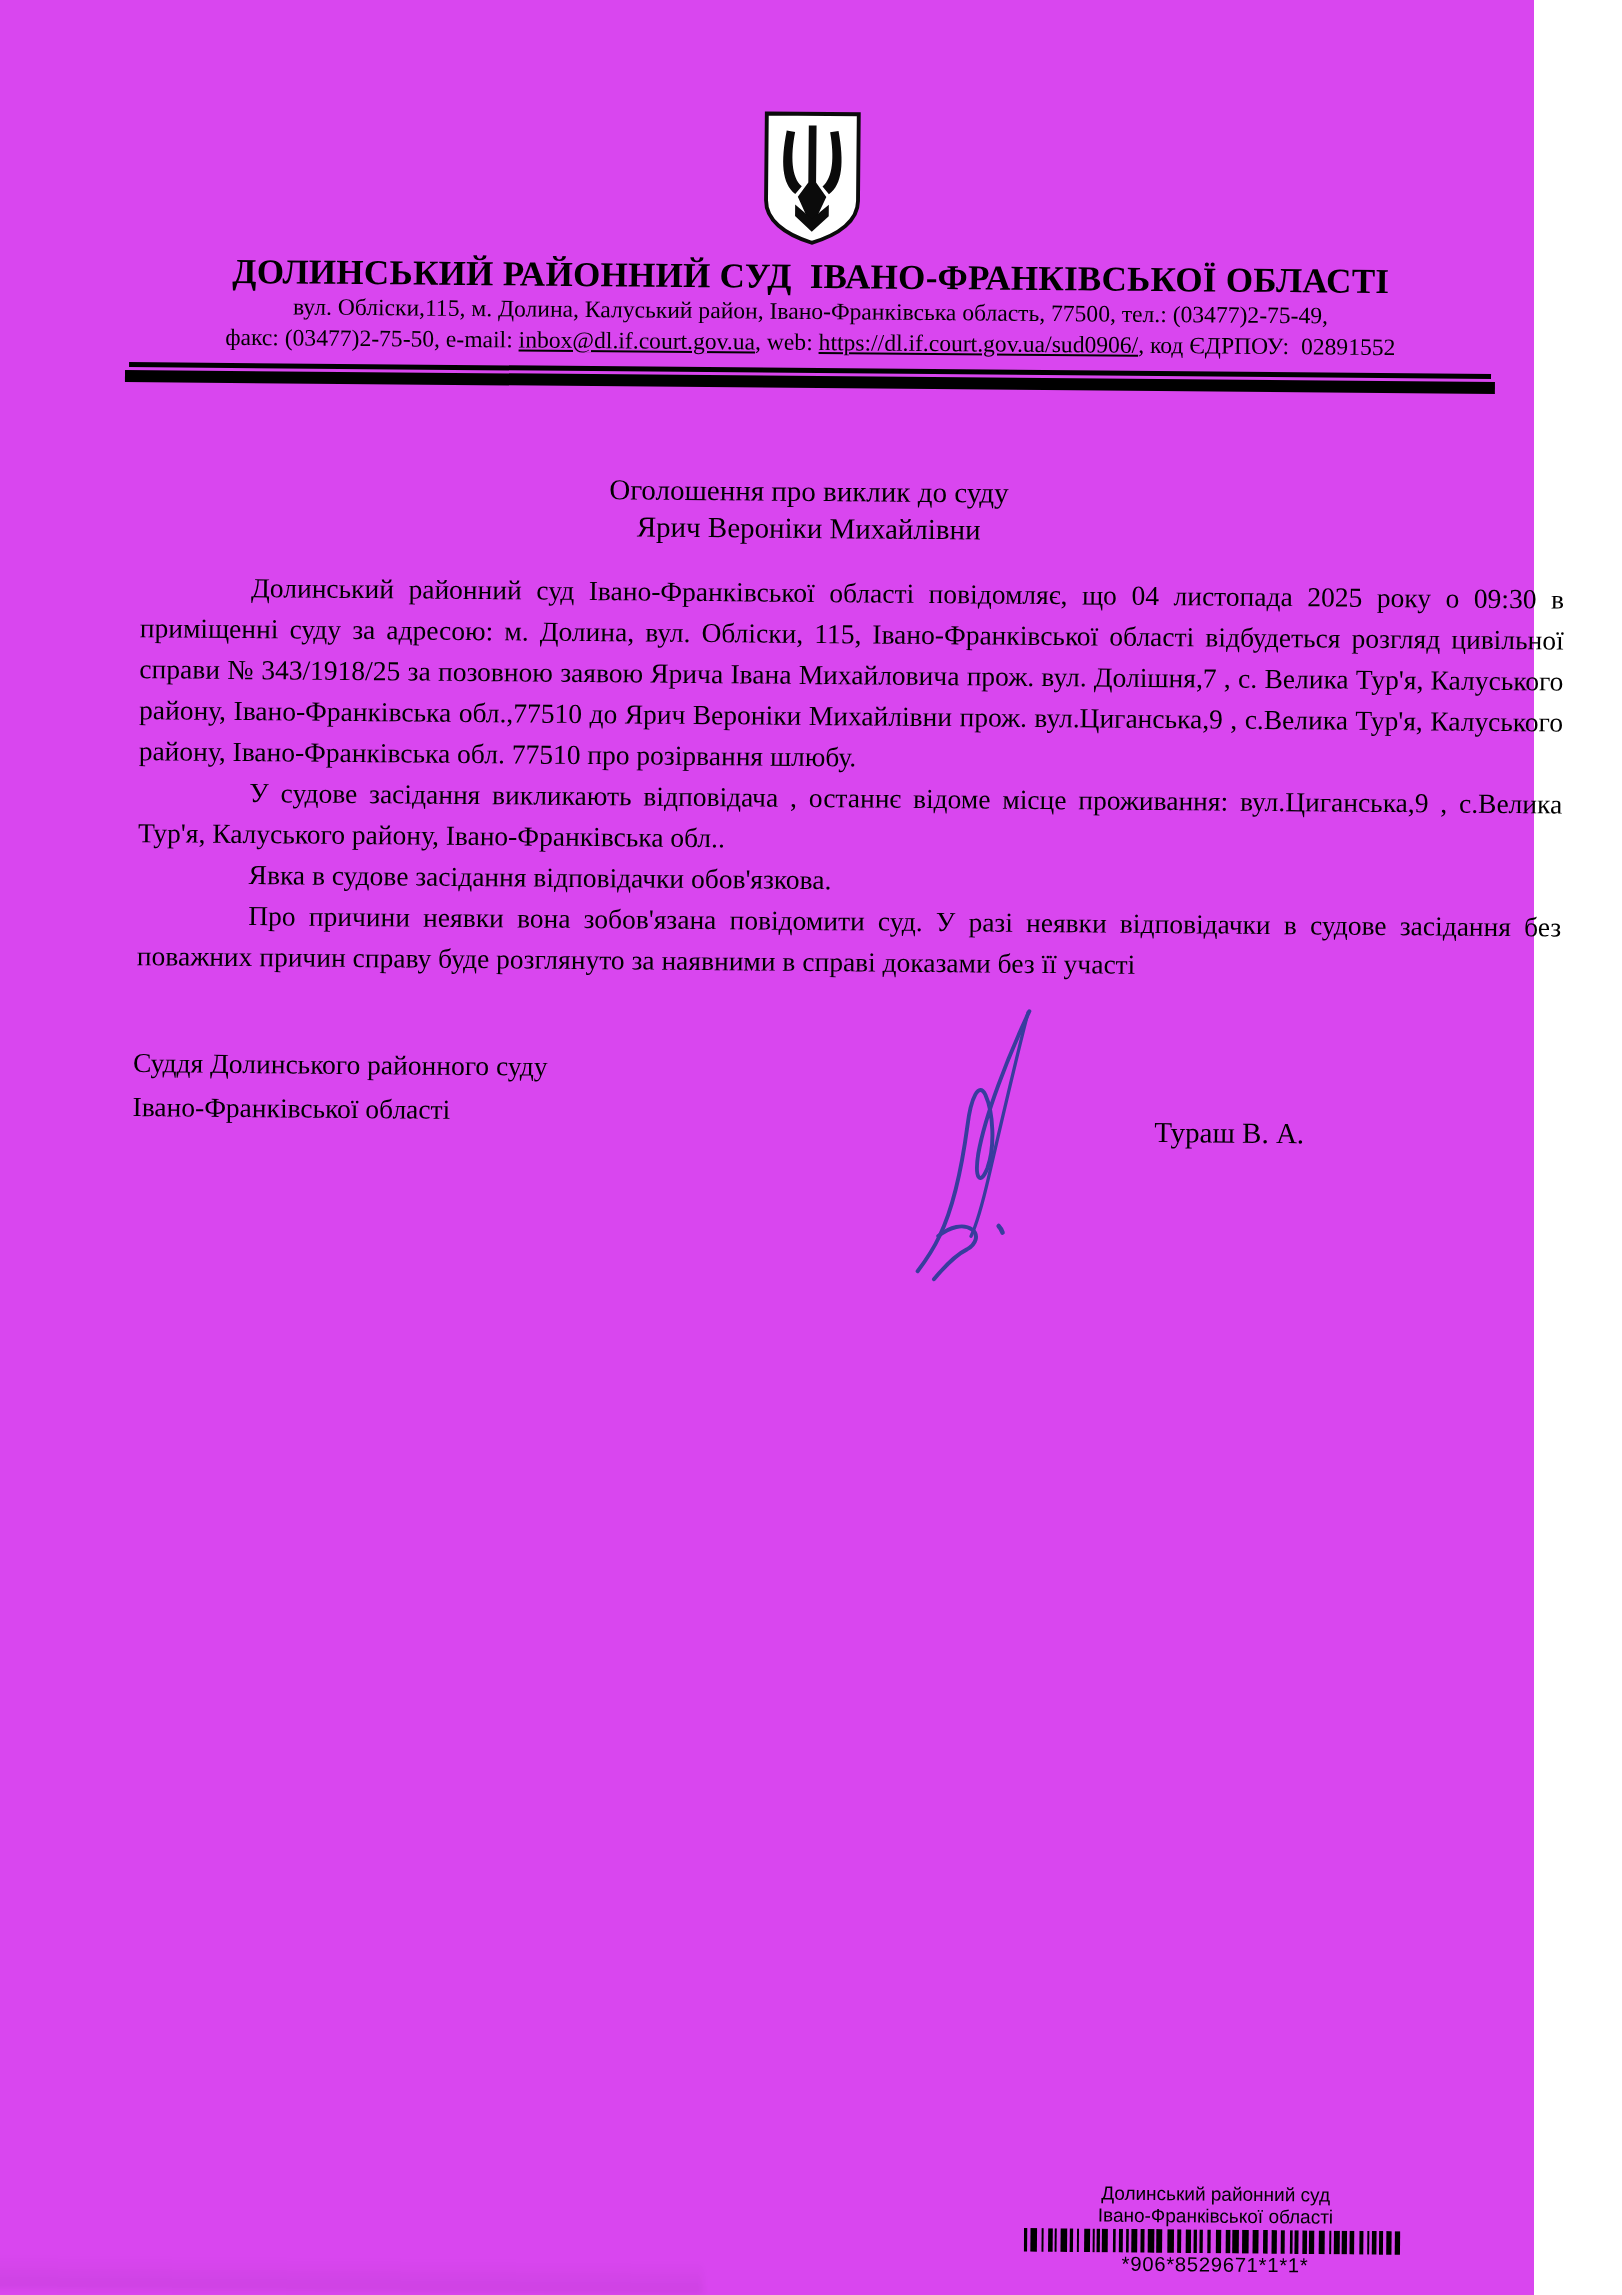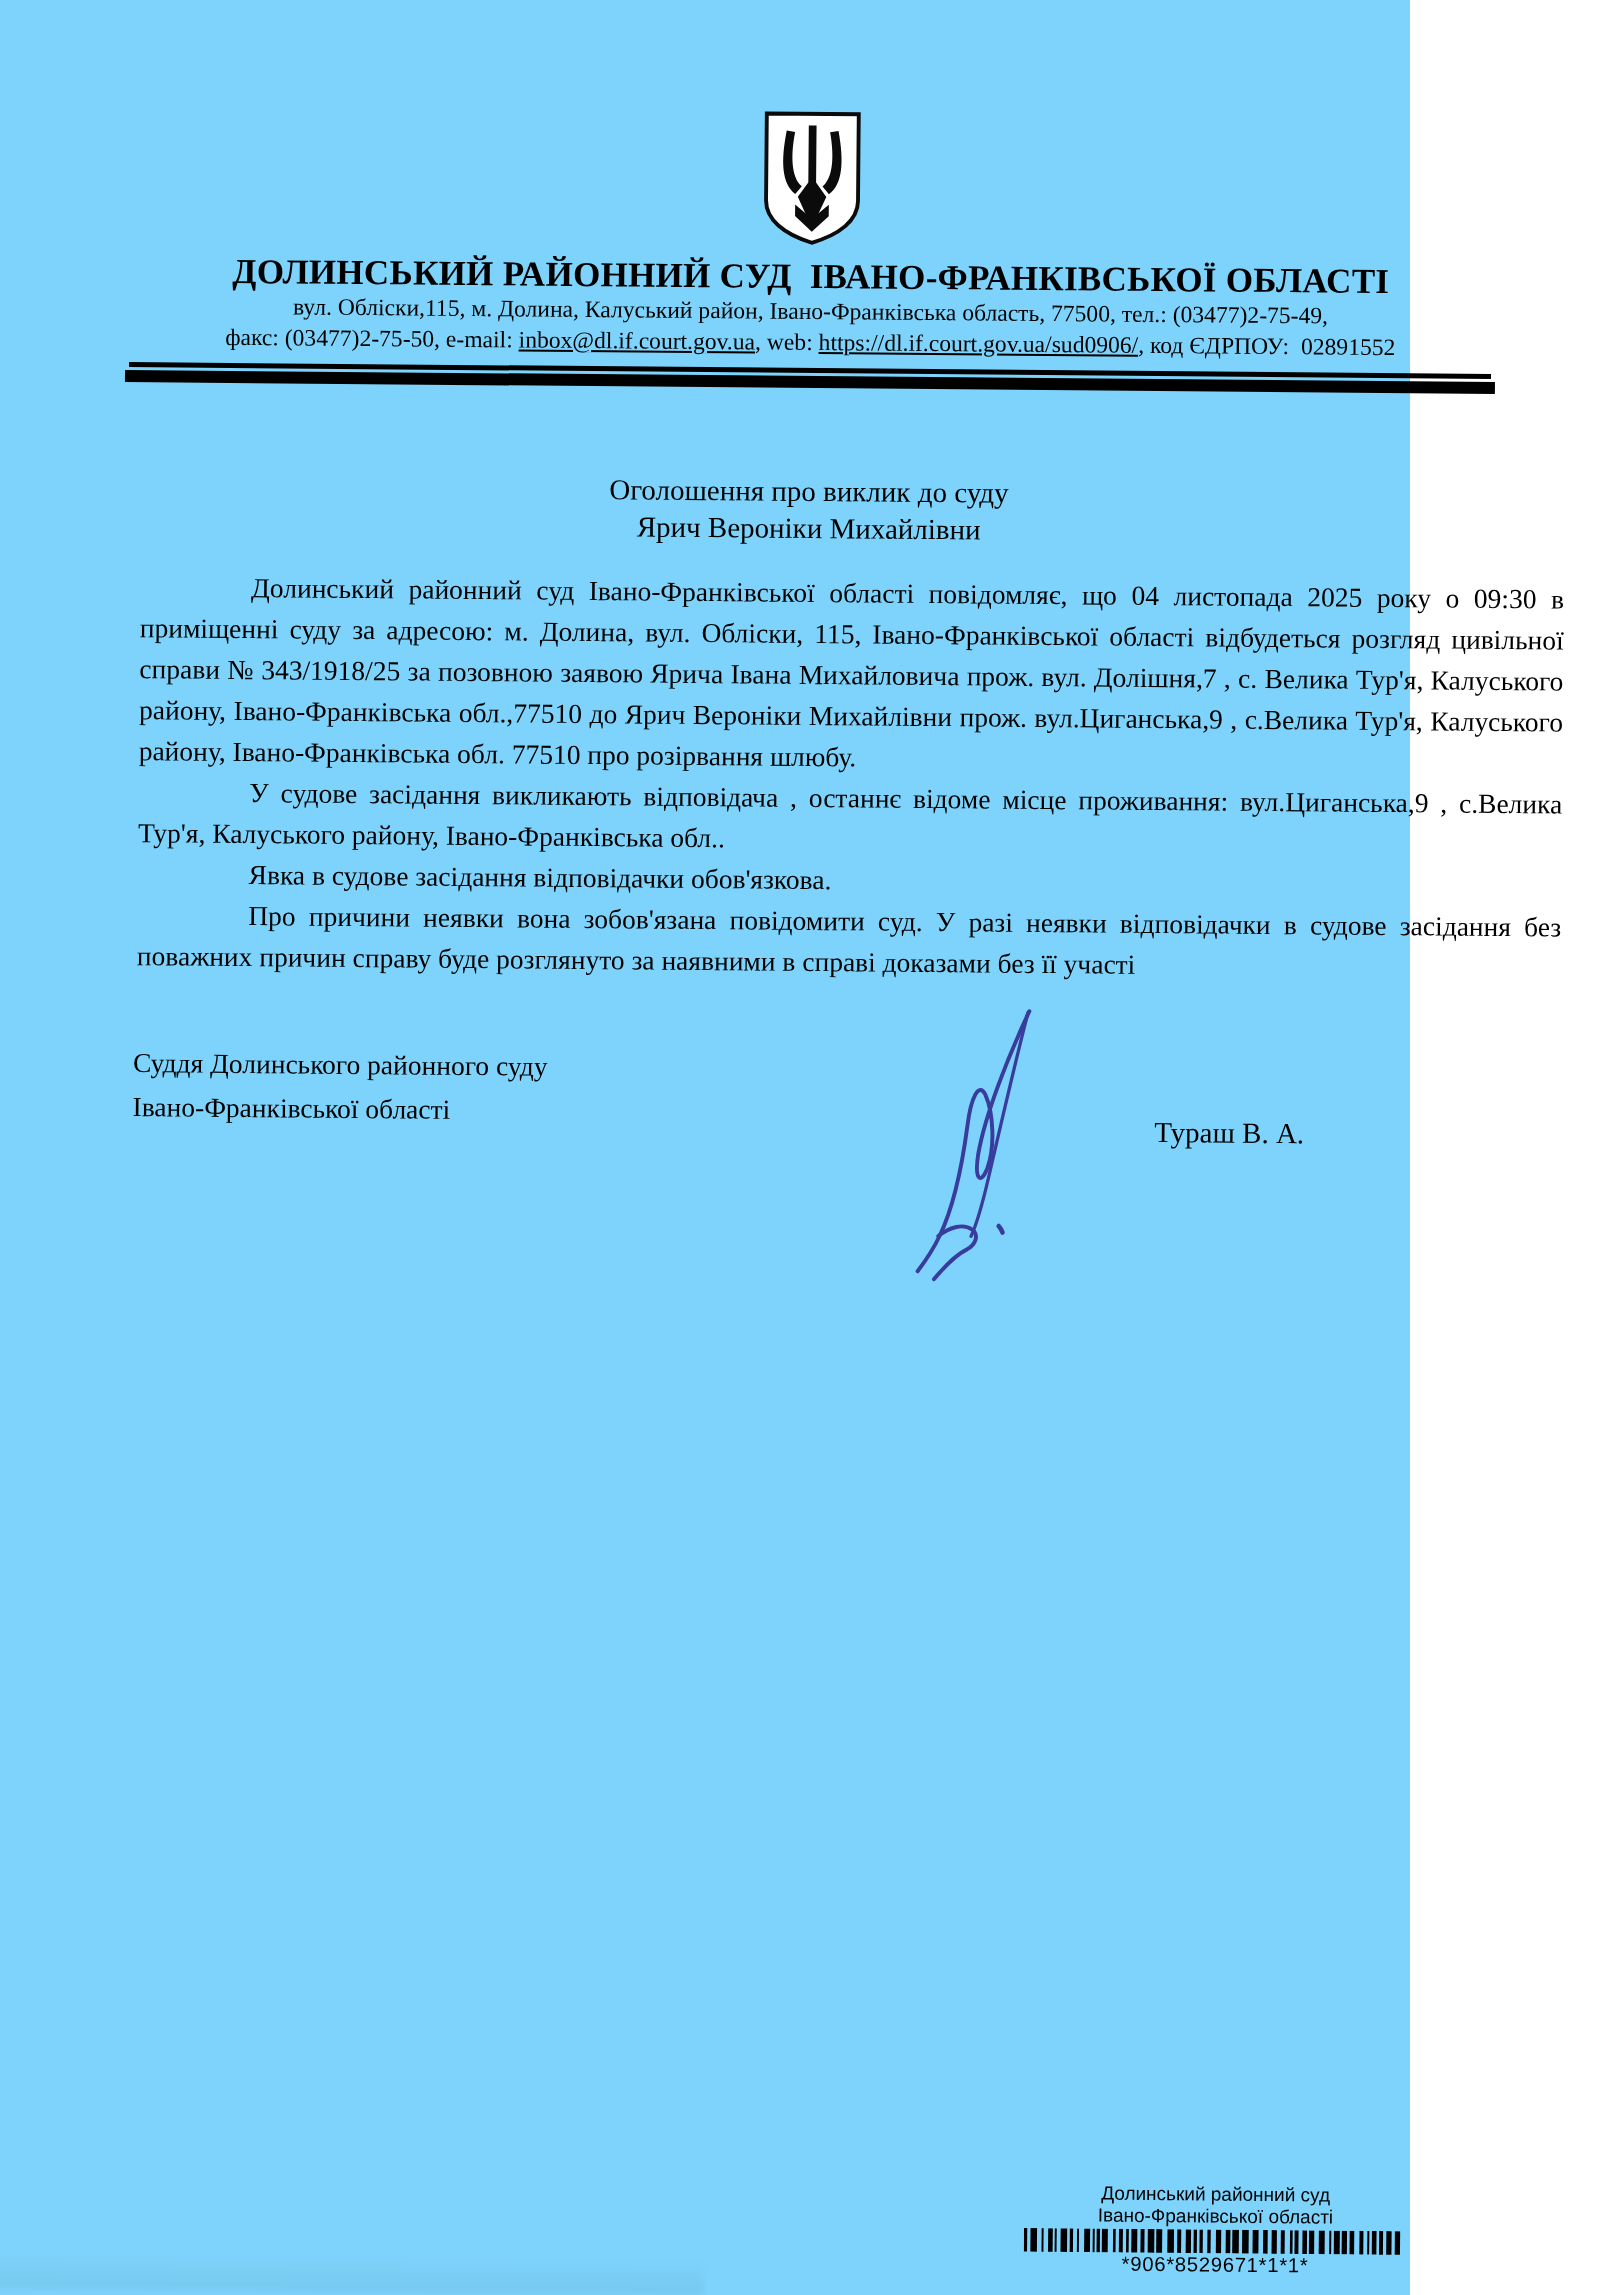--- a/index.html
+++ b/index.html
@@ -6,22 +6,22 @@
   html, body {
     margin: 0; padding: 0;
     width: 1622px; height: 2295px;
     background: #ffffff;
     font-family: "Liberation Serif", serif;
     color: #000;
     overflow: hidden;
   }
   .sheet {
     position: relative;
-    width: 1410px; height: 2295px;
-    background: #7dd3fc;
+    width: 1534px; height: 2295px;
+    background: #d946ef;
   }
   .scan {
     position: absolute; inset: 0;
     transform: rotate(0.5deg);
     transform-origin: 811px 262px;
   }
 
   
   .header {
     position: absolute;

